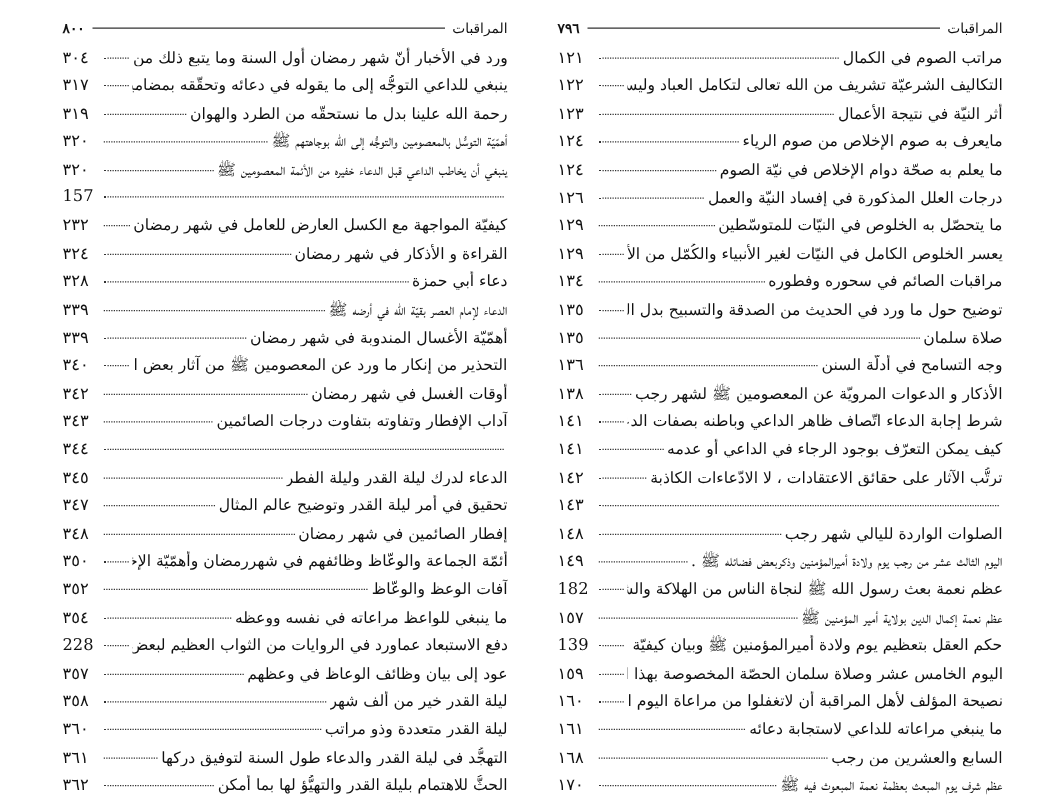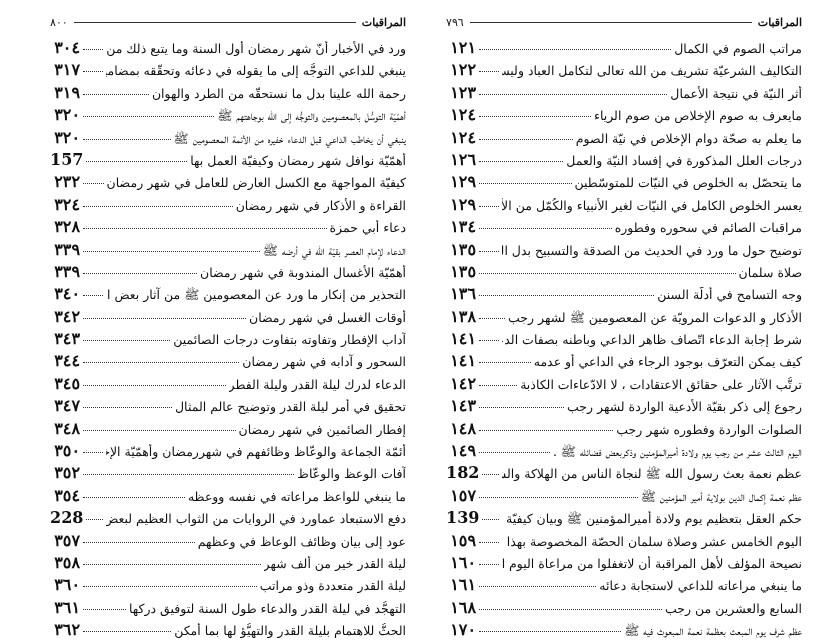--- a/index.html
+++ b/index.html
@@ -8,32 +8,32 @@
     font-family: "DejaVu Serif", serif; color: #111;
   }
   .page {
     position: absolute; top: 12px; width: 356px; direction: rtl;
   }
   .page.left { left: 50px; }
   .page.right { left: 446px; }
   .page-header {
     display: flex; align-items: center; height: 20px; font-size: 11px;
   }
-  .page-header .title { white-space: nowrap; padding-left: 4px; font-weight: bold; }
+  .page-header .title { white-space: nowrap; padding-left: 4px; font-weight: normal; }
   .page-header .rule { flex: 1; border-top: 1px solid #333; margin: 0 2px; height: 0; }
-  .page-header .pnum { white-space: nowrap; padding-right: 4px; font-weight: normal; }
+  .page-header .pnum { white-space: nowrap; padding-right: 4px; font-weight: bold; }
   .toc { list-style: none; margin: 6px 0 0 0; padding: 0; }
   .toc-row {
     display: flex; align-items: baseline; height: 22.4px; font-size: 12.5px; white-space: nowrap;
   }
   .toc-row .label { white-space: nowrap; overflow: hidden; flex: 0 1 auto; max-width: 300px; }
   .toc-row .dots {
     flex: 1 1 auto; min-width: 10px; margin: 0 3px; border-bottom: 1.5px dotted #333; height: 0; transform: translateY(-3px);
   }
-  .toc-row .num { font-weight: bold; font-size: 16px; min-width: 30px; text-align: right; }
+  .toc-row .num { font-weight: normal; font-size: 13px; min-width: 30px; text-align: left; }
 </style>
 </head>
 <body>
 
 <div class="page left">
   <div class="page-header">
     <span class="title">المراقبات</span>
     <span class="rule"></span>
     <span class="pnum">٨٠٠</span>
   </div>
@@ -57,21 +57,20 @@
         <span class="label">أهمّيّة التوسُّل بالمعصومين والتوجُّه إلى الله بوجاهتهم ﷺ</span>
         <span class="dots"></span>
         <span class="num">٣٢٠</span>
       </li>
       <li class="toc-row">
         <span class="label">ينبغي أن يخاطب الداعي قبل الدعاء خفيره من الأئمة المعصومين ﷺ</span>
         <span class="dots"></span>
         <span class="num">٣٢٠</span>
       </li>
       <li class="toc-row">
-        <span class="label">أهمّيّة نوافل شهر رمضان وكيفيّة العمل بها</span>
         <span class="dots"></span>
         <span class="num">157</span>
       </li>
       <li class="toc-row">
         <span class="label">كيفيّة المواجهة مع الكسل العارض للعامل في شهر رمضان</span>
         <span class="dots"></span>
         <span class="num">٢٣٢</span>
       </li>
       <li class="toc-row">
         <span class="label">القراءة و الأذكار في شهر رمضان</span>
@@ -102,21 +101,20 @@
         <span class="label">أوقات الغسل في شهر رمضان</span>
         <span class="dots"></span>
         <span class="num">٣٤٢</span>
       </li>
       <li class="toc-row">
         <span class="label">آداب الإفطار وتفاوته بتفاوت درجات الصائمين</span>
         <span class="dots"></span>
         <span class="num">٣٤٣</span>
       </li>
       <li class="toc-row">
-        <span class="label">السحور و آدابه في شهر رمضان</span>
         <span class="dots"></span>
         <span class="num">٣٤٤</span>
       </li>
       <li class="toc-row">
         <span class="label">الدعاء لدرك ليلة القدر وليلة الفطر</span>
         <span class="dots"></span>
         <span class="num">٣٤٥</span>
       </li>
       <li class="toc-row">
         <span class="label">تحقيق في أمر ليلة القدر وتوضيح عالم المثال</span>
@@ -257,26 +255,25 @@
         <span class="label">كيف يمكن التعرّف بوجود الرجاء في الداعي أو عدمه</span>
         <span class="dots"></span>
         <span class="num">١٤١</span>
       </li>
       <li class="toc-row">
         <span class="label">ترتُّب الآثار على حقائق الاعتقادات ، لا الادّعاءات الكاذبة</span>
         <span class="dots"></span>
         <span class="num">١٤٢</span>
       </li>
       <li class="toc-row">
-        <span class="label">رجوع إلى ذكر بقيّة الأدعية الواردة لشهر رجب</span>
         <span class="dots"></span>
         <span class="num">١٤٣</span>
       </li>
       <li class="toc-row">
-        <span class="label">الصلوات الواردة وفطوره شهر رجب</span>
+        <span class="label">الصلوات الواردة لليالي شهر رجب</span>
         <span class="dots"></span>
         <span class="num">١٤٨</span>
       </li>
       <li class="toc-row">
         <span class="label">اليوم الثالث عشر من رجب يوم ولادة أميرالمؤمنين وذكربعض فضائله ﷺ .</span>
         <span class="dots"></span>
         <span class="num">١٤٩</span>
       </li>
       <li class="toc-row">
         <span class="label">عظم نعمة بعث رسول الله ﷺ لنجاة الناس من الهلاكة والشقاوة</span>

